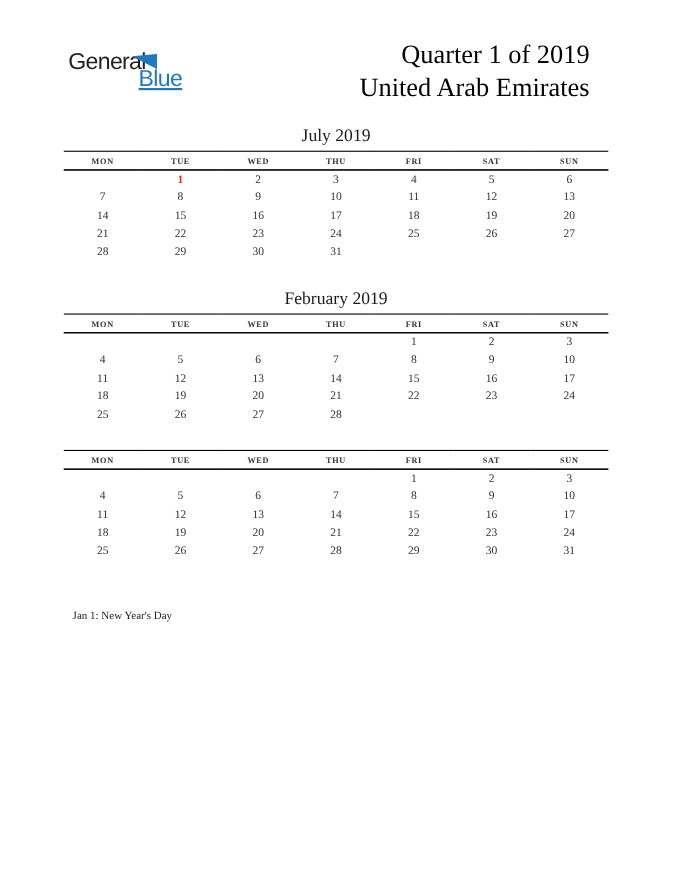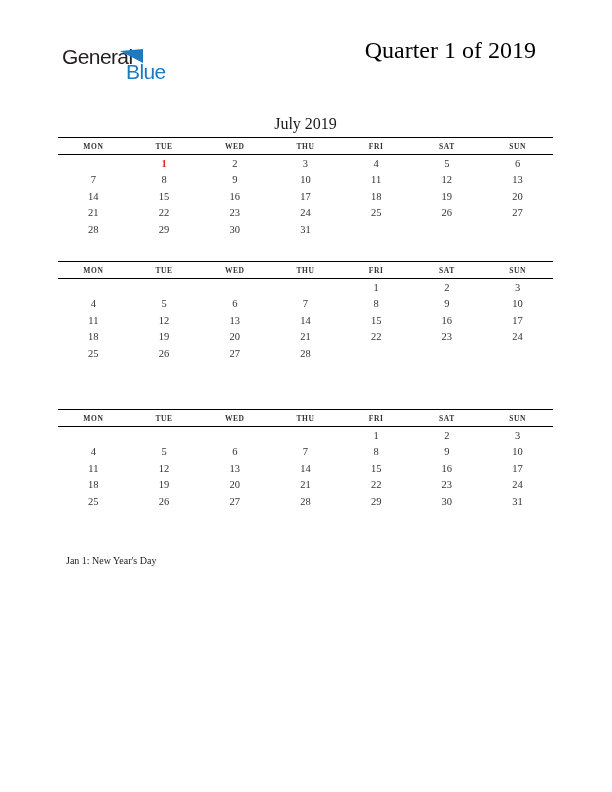--- a/index.html
+++ b/index.html
@@ -26,21 +26,21 @@
     position:absolute;left:0;top:0;
     font-size:21px;line-height:1;letter-spacing:-0.6px;color:#231f20;
   }
   .logo-triangle{
     position:absolute;left:58px;top:3px;width:23px;height:14px;
     background:var(--blue);
     clip-path:polygon(0 15%, 100% 0, 100% 100%);
   }
   .logo-blue{
     position:absolute;left:64px;top:15px;
-    font-size:21px;line-height:1;letter-spacing:-0.6px;color:var(--blue);
+    font-size:21px;line-height:1;letter-spacing:-0.6px;color:var(--blue);text-decoration:underline;
   }
   .doc-title{
     position:absolute;right:76px;top:35px;
     text-align:right;
     font-size:24px;line-height:30px;color:#000000;
   }
 
   
   #months{
     position:absolute;left:58px;top:113px;width:495px;
@@ -88,20 +88,21 @@
 <div class="page">
 
   <div class="logo">
     <span class="logo-general">General</span>
     <span class="logo-triangle"></span>
     <span class="logo-blue">Blue</span>
   </div>
 
   <div class="doc-title">
     <div>Quarter 1 of 2019</div>
+    <div>United Arab Emirates</div>
   </div>
 
   <div id="months">
   <section class="month">
     <h2 class="month-title">July 2019</h2>
     <table class="cal">
       <thead>
         <tr>
               <th>MON</th>
               <th>TUE</th>
@@ -156,20 +157,21 @@
               <td>31</td>
               <td></td>
               <td></td>
               <td></td>
             </tr>
           </tbody>
     </table>
   </section>
 
   <section class="month">
+    <h2 class="month-title">February 2019</h2>
     <table class="cal">
       <thead>
         <tr>
               <th>MON</th>
               <th>TUE</th>
               <th>WED</th>
               <th>THU</th>
               <th>FRI</th>
               <th>SAT</th>
               <th>SUN</th>

